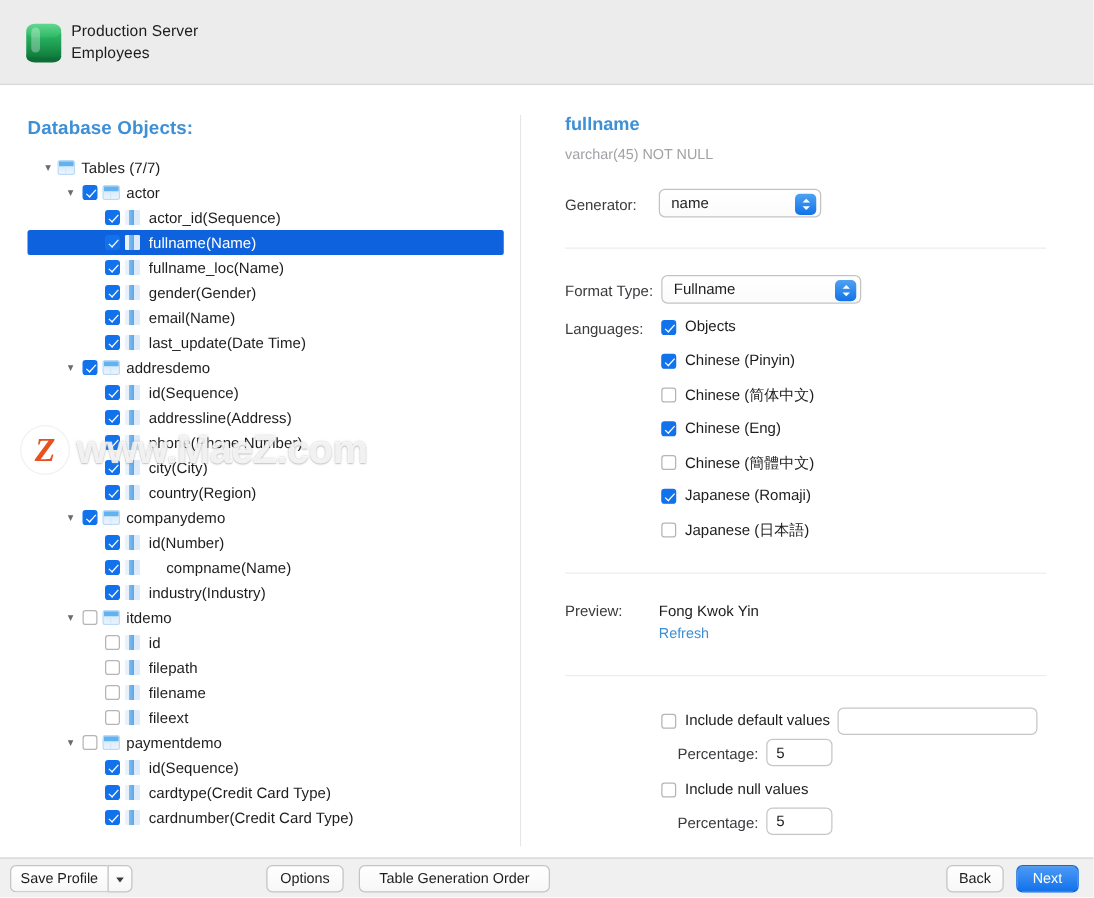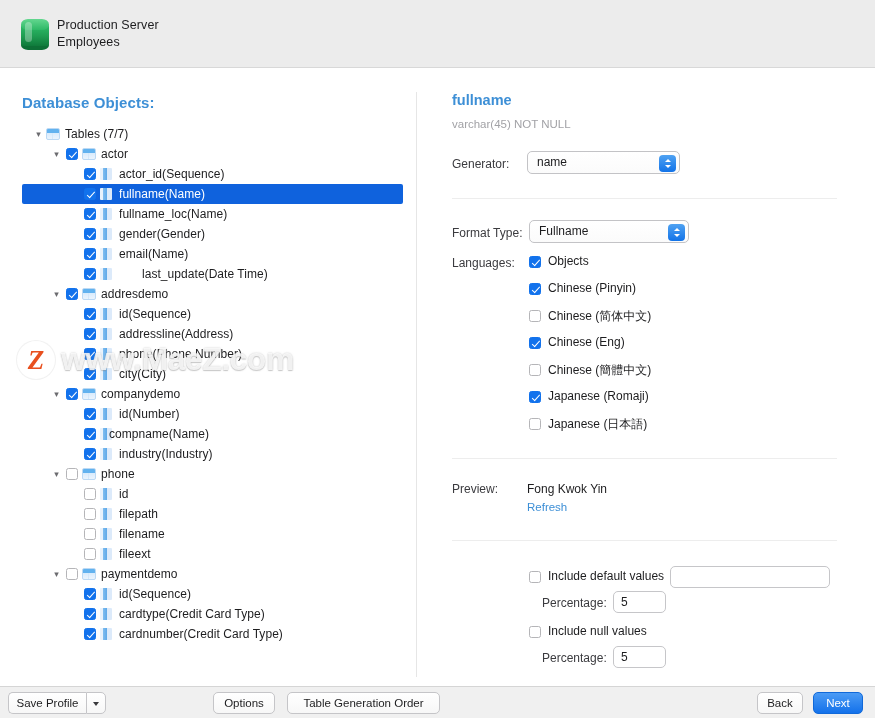--- a/index.html
+++ b/index.html
@@ -240,21 +240,21 @@
         <div class="tree-row">
           <div class="rowhit"></div>
           <span class="cbx on" style="left: 84px;"></span>
           <span class="ico-col" style="left: 100px;"></span>
           <span class="lbl" style="left: 119px;">email(Name)</span>
         </div>
         <div class="tree-row">
           <div class="rowhit"></div>
           <span class="cbx on" style="left: 84px;"></span>
           <span class="ico-col" style="left: 100px;"></span>
-          <span class="lbl" style="left: 119px; margin-left: 23px;">last_update(Date Time)</span>
+          <span class="lbl" style="left: 119px;">last_update(Date Time)</span>
         </div>
         <div class="tree-row">
           <div class="rowhit"></div>
           <span class="twisty" style="left: 51px;">▾</span>
           <span class="cbx on" style="left: 66px;"></span>
           <span class="ico-table" style="left: 82px;"></span>
           <span class="lbl" style="left: 101px;">addresdemo</span>
         </div>
         <div class="tree-row">
           <div class="rowhit"></div>
@@ -275,49 +275,55 @@
           <span class="lbl" style="left: 119px;">phone(Phone Number)</span>
         </div>
         <div class="tree-row">
           <div class="rowhit"></div>
           <span class="cbx on" style="left: 84px;"></span>
           <span class="ico-col" style="left: 100px;"></span>
           <span class="lbl" style="left: 119px;">city(City)</span>
         </div>
         <div class="tree-row">
           <div class="rowhit"></div>
+          <span class="cbx on" style="left: 84px;"></span>
+          <span class="ico-col" style="left: 100px;"></span>
+          <span class="lbl" style="left: 119px;">country(Region)</span>
+        </div>
+        <div class="tree-row">
+          <div class="rowhit"></div>
           <span class="twisty" style="left: 51px;">▾</span>
           <span class="cbx on" style="left: 66px;"></span>
           <span class="ico-table" style="left: 82px;"></span>
           <span class="lbl" style="left: 101px;">companydemo</span>
         </div>
         <div class="tree-row">
           <div class="rowhit"></div>
           <span class="cbx on" style="left: 84px;"></span>
           <span class="ico-col" style="left: 100px;"></span>
           <span class="lbl" style="left: 119px;">id(Number)</span>
         </div>
         <div class="tree-row">
           <div class="rowhit"></div>
           <span class="cbx on" style="left: 84px;"></span>
           <span class="ico-col" style="left: 100px;"></span>
-          <span class="lbl" style="left: 109px;">compname(Name)</span>
+          <span class="lbl" style="left: 133px;">compname(Name)</span>
         </div>
         <div class="tree-row">
           <div class="rowhit"></div>
           <span class="cbx on" style="left: 84px;"></span>
           <span class="ico-col" style="left: 100px;"></span>
           <span class="lbl" style="left: 119px;">industry(Industry)</span>
         </div>
         <div class="tree-row">
           <div class="rowhit"></div>
           <span class="twisty" style="left: 51px;">▾</span>
           <span class="cbx" style="left: 66px;"></span>
           <span class="ico-table" style="left: 82px;"></span>
-          <span class="lbl" style="left: 101px;">phone</span>
+          <span class="lbl" style="left: 101px;">itdemo</span>
         </div>
         <div class="tree-row">
           <div class="rowhit"></div>
           <span class="cbx" style="left: 84px;"></span>
           <span class="ico-col" style="left: 100px;"></span>
           <span class="lbl" style="left: 119px;">id</span>
         </div>
         <div class="tree-row">
           <div class="rowhit"></div>
           <span class="cbx" style="left: 84px;"></span>
@@ -369,21 +375,21 @@
     <div class="wm-z">Z</div>
     <div class="wm-t">www.MaeZ.com</div>
   </div>
 
   <div class="right-pane">
 
     <div class="field-title">fullname</div>
     <div class="field-sub">varchar(45) NOT NULL</div>
 
     <div class="row-label" style="left:35px; top:89px;">Generator:</div>
-    <div class="popup" style="left:110px; top:83px; width:153px;text-decoration:underline;">
+    <div class="popup" style="left:110px; top:83px; width:130px;text-decoration:underline;">
       <span class="ptxt">name</span>
       <span class="parrow"></span>
     </div>
 
     <div class="hr" style="left:35px; top:130px; width:385px;"></div>
 
     <div class="row-label" style="left:35px; top:158px;">Format Type:</div>
     <div class="popup" style="left:112px; top:152px; width:160px;">
       <span class="ptxt">Fullname</span>
       <span class="parrow"></span>

